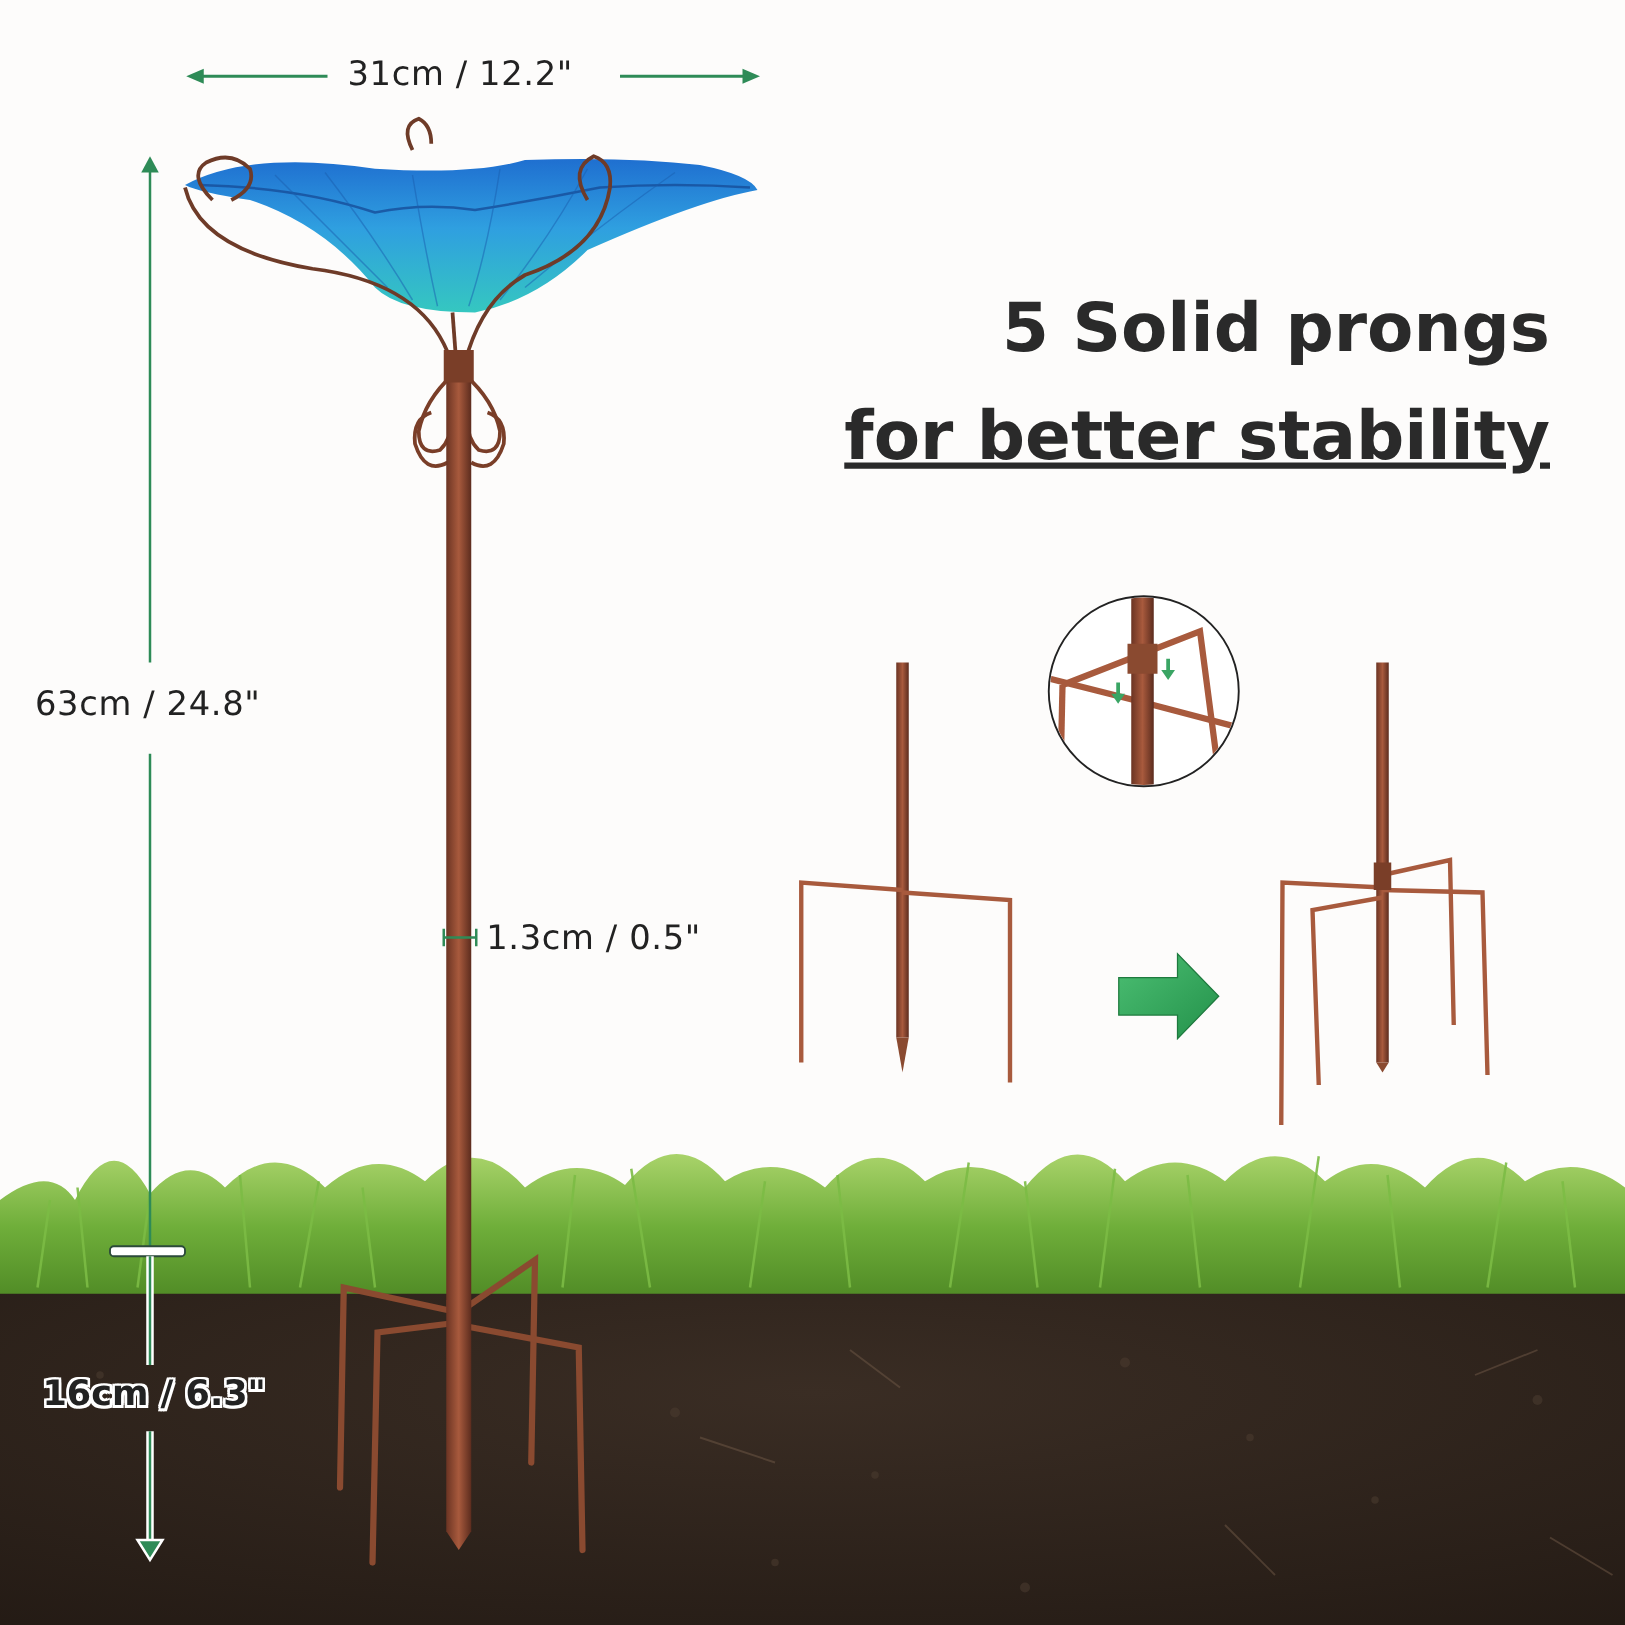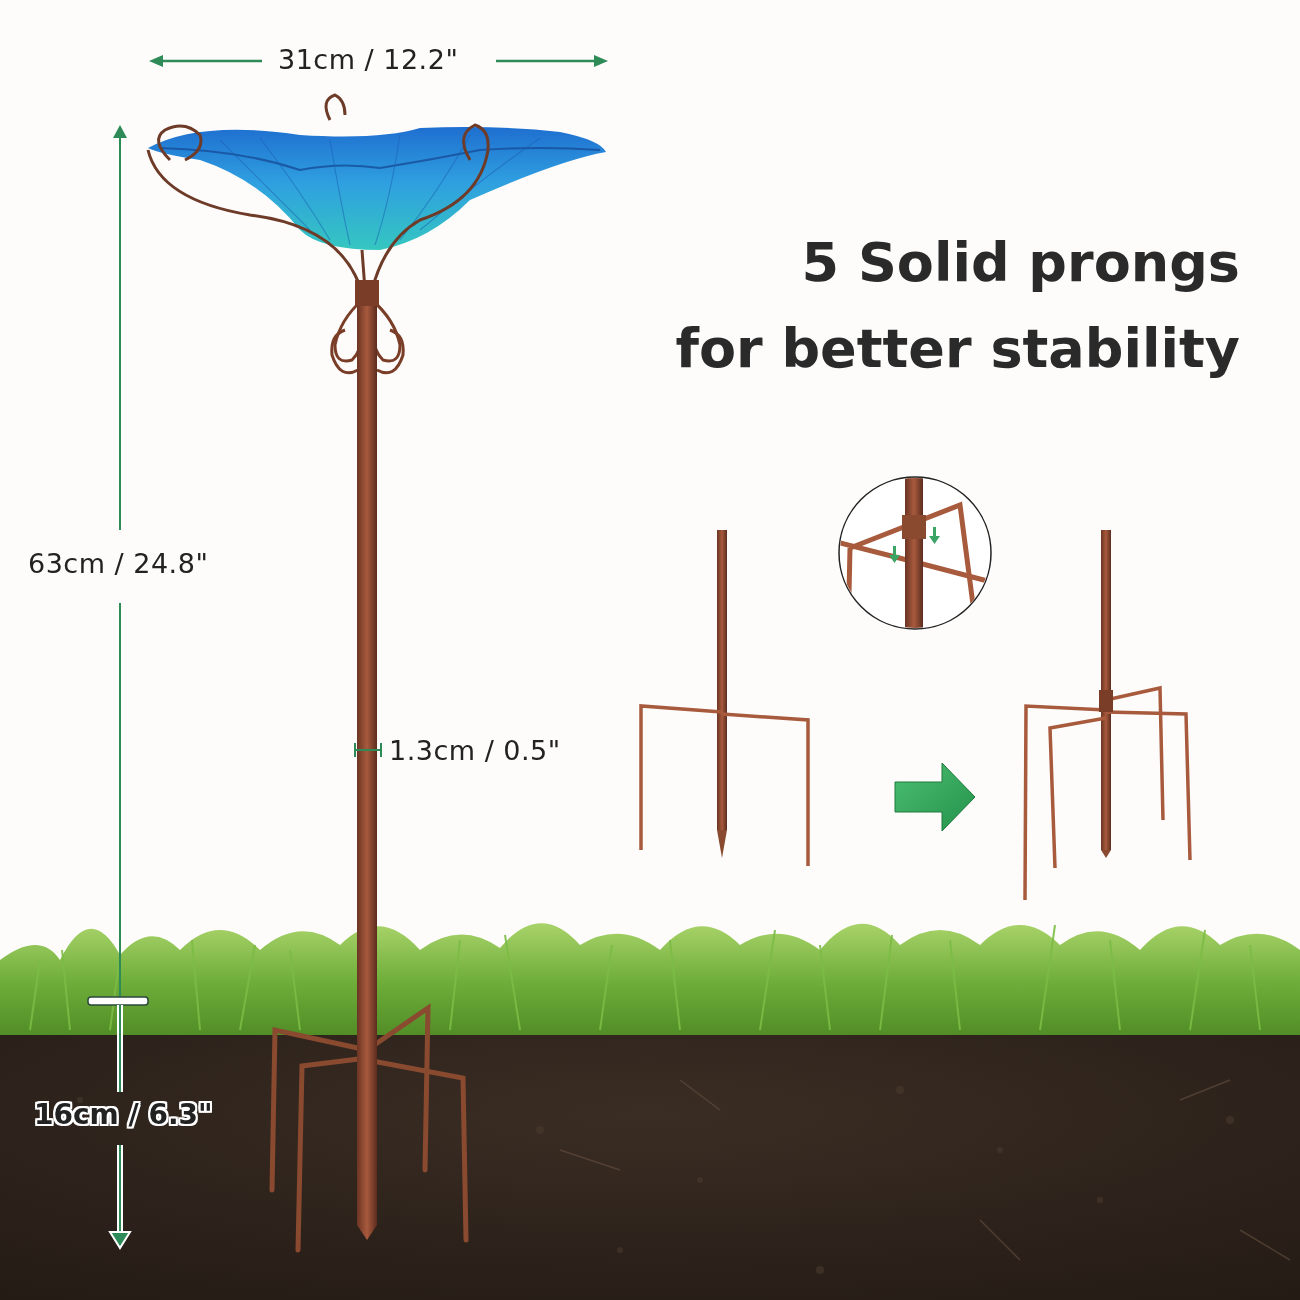--- a/index.html
+++ b/index.html
@@ -198,13 +198,13 @@
     </g>
   </g>
 </svg>
 
 <div class="dim-text" style="left:278px; top:44px;">31cm / 12.2"</div>
 <div class="dim-text" style="left:28px; top:548px;">63cm / 24.8"</div>
 <div class="dim-text" style="left:389px; top:735px;">1.3cm / 0.5"</div>
 <div class="soil-label" style="left:34px; top:1098px;">16cm / 6.3"</div>
 
 <div class="headline" style="top:222px;">5 Solid prongs</div>
-<div class="headline" style="top:308px;">for better stability</div>
+<div class="headline" style="top:308px;text-decoration:underline;">for better stability</div>
 
 </body></html>

